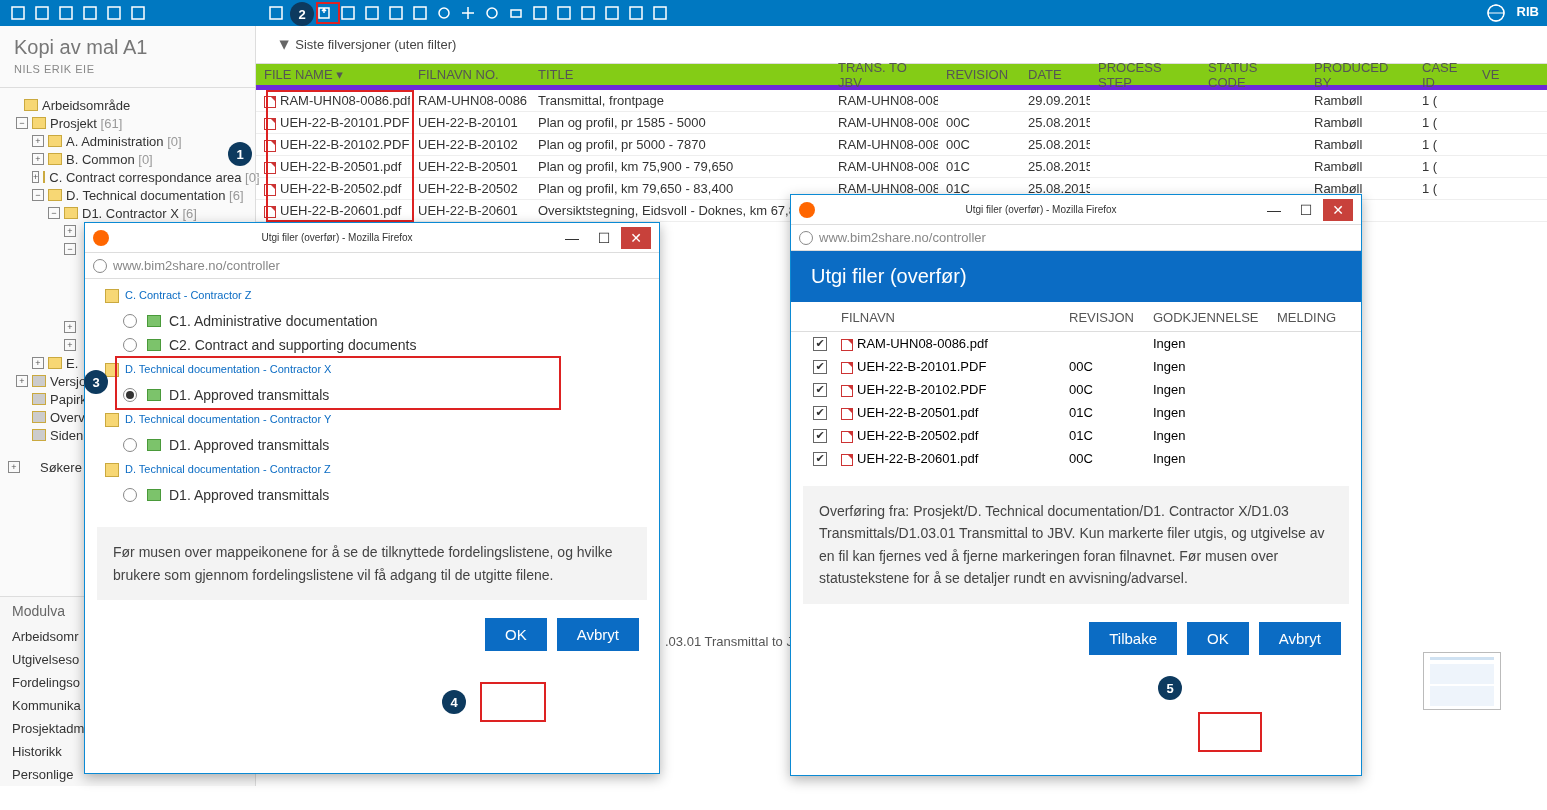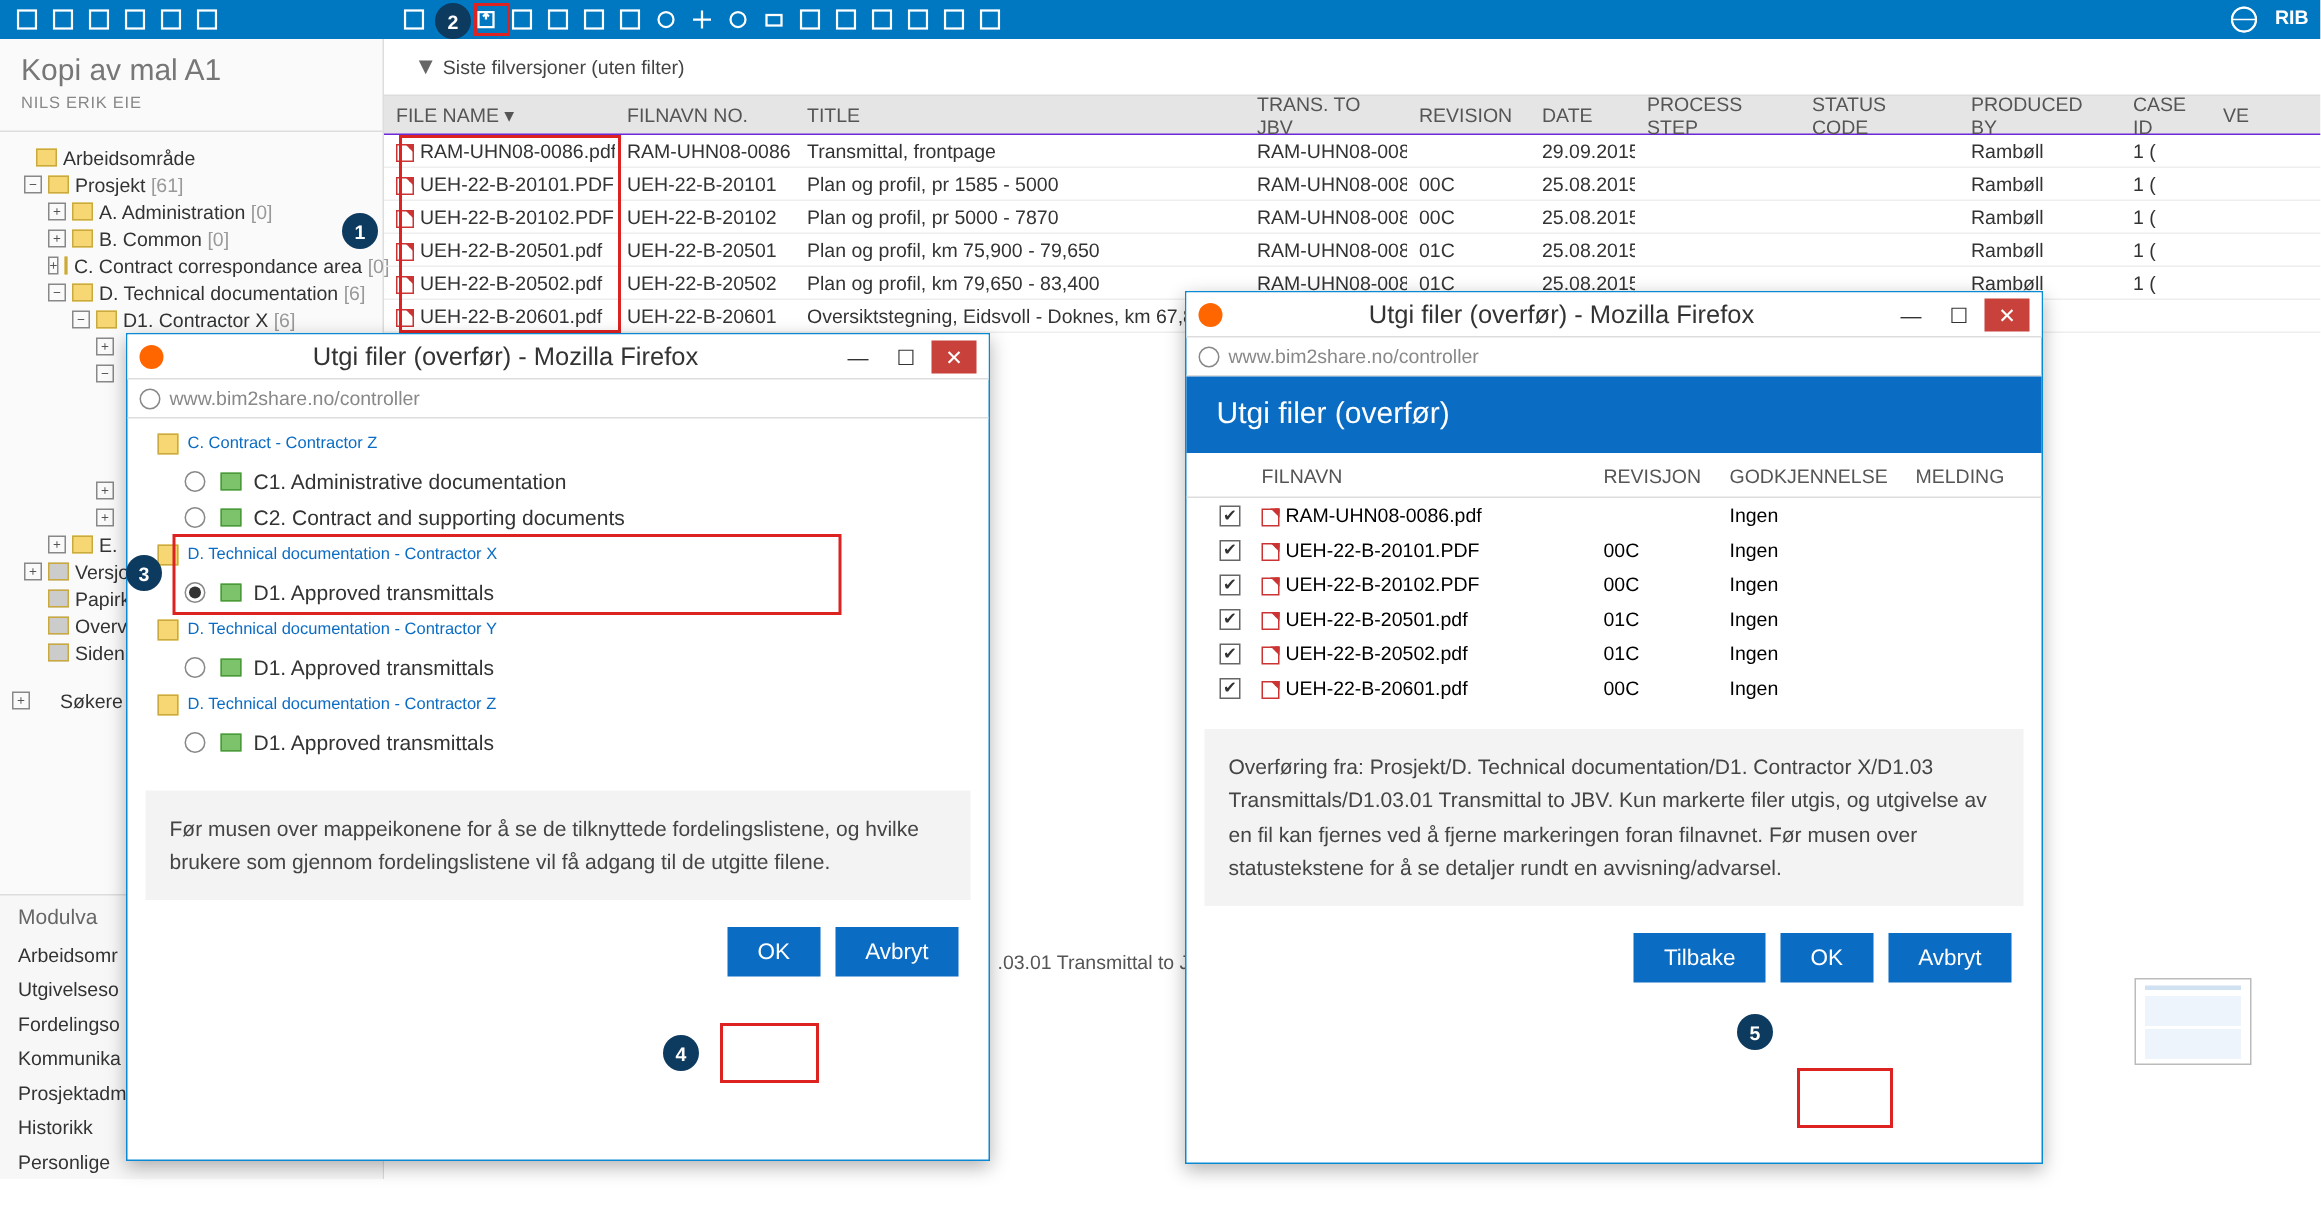--- a/index.html
+++ b/index.html
@@ -20,36 +20,36 @@
 .tree-row .fld{width:14px;height:12px;background:#f7d774;border:1px solid #caa93f;margin-right:4px;}
 .tree-row .count{color:#999;}
 .ind1{padding-left:12px;}.ind2{padding-left:28px;}.ind3{padding-left:44px;}.ind4{padding-left:60px;}
 .left-bottom{position:absolute;bottom:0;left:0;right:0;border-top:1px solid #ddd;background:#f7f7f7;}
 .left-bottom .hdr{font-size:14px;color:#666;padding:6px 12px;}
 .left-bottom .item{padding:4px 12px;color:#333;font-size:13px;}
 
 .main-header{position:absolute;left:256px;top:26px;right:0;height:38px;display:flex;align-items:center;padding-left:24px;color:#444;font-size:17px;border-bottom:1px solid #ddd;}
 .main-header .chevron{display:inline-block;transform:rotate(90deg);margin-right:6px;font-size:12px;color:#666;}
 
-.grid-header{position:absolute;left:256px;top:64px;right:0;height:26px;background:#e5e5e5;border-bottom:1px solid #6d28d9;display:flex;align-items:center;font-size:11px;color:#555;}
+.grid-header{position:absolute;left:256px;top:64px;right:0;height:26px;background:#84cc16;border-bottom:5px solid #6d28d9;display:flex;align-items:center;font-size:11px;color:#555;}
 .grid-header div{padding:0 8px;}
 .col-fn{width:154px;}.col-dn{width:120px;}.col-ti{width:300px;}.col-tj{width:108px;}.col-rv{width:82px;}.col-dt{width:70px;}.col-ps{width:110px;}.col-sc{width:106px;}.col-pb{width:108px;}.col-ci{width:60px;}.col-ve{width:20px;}
 .grid-body{position:absolute;left:256px;top:90px;right:0;}
 .grid-row{height:22px;display:flex;align-items:center;border-bottom:1px solid #eee;font-size:12px;color:#333;}
 .grid-row div{padding:0 8px;overflow:hidden;white-space:nowrap;}
 .pdf-ic{display:inline-block;width:12px;height:12px;background:#fff;border:1px solid #c33;position:relative;margin-right:4px;vertical-align:middle;}
 .pdf-ic::after{content:"";position:absolute;right:-1px;top:-1px;border:3px solid #c33;border-left-color:transparent;border-bottom-color:transparent;}
 
 .red-box{border:2px solid #d22;position:absolute;pointer-events:none;}
 .num-badge{position:absolute;width:24px;height:24px;border-radius:50%;background:#0d3a5f;color:#fff;display:flex;align-items:center;justify-content:center;font-size:13px;font-weight:bold;z-index:50;}
 
 .modal{position:absolute;background:#fff;border:1px solid #0b8ad4;box-shadow:0 4px 12px rgba(0,0,0,.3);}
 .modal .titlebar{height:30px;background:#fff;border-bottom:1px solid #ddd;display:flex;align-items:center;padding:0 8px;color:#333;}
 .modal .titlebar .ff-ic{width:16px;height:16px;background:#f60;border-radius:50%;margin-right:8px;}
-.modal .titlebar .ttl{flex:1;text-align:center;font-size:17px;}
+.modal .titlebar .ttl{flex:1;text-align:center;font-size:10px;}
 .modal .titlebar .wbtns{display:flex;gap:2px;}
 .modal .titlebar .wbtn{width:30px;height:22px;display:flex;align-items:center;justify-content:center;font-size:14px;}
 .modal .titlebar .wbtn.close{background:#c8413b;color:#fff;}
 .modal .addr{height:26px;border-bottom:1px solid #ddd;display:flex;align-items:center;padding:0 8px;color:#888;font-size:12px;}
 .modal .addr .globe{width:14px;height:14px;border:1px solid #888;border-radius:50%;margin-right:6px;}
 
 .modal1-body{padding:4px 16px 12px;max-height:340px;overflow:hidden;}
 .mlink{color:#0b6cc4;font-size:11px;padding:6px 4px;cursor:pointer;}
 .mopt{display:flex;align-items:center;padding:4px 4px 4px 22px;color:#333;font-size:14px;}
 .mopt .radio{width:14px;height:14px;border:1px solid #888;border-radius:50%;margin-right:10px;}

